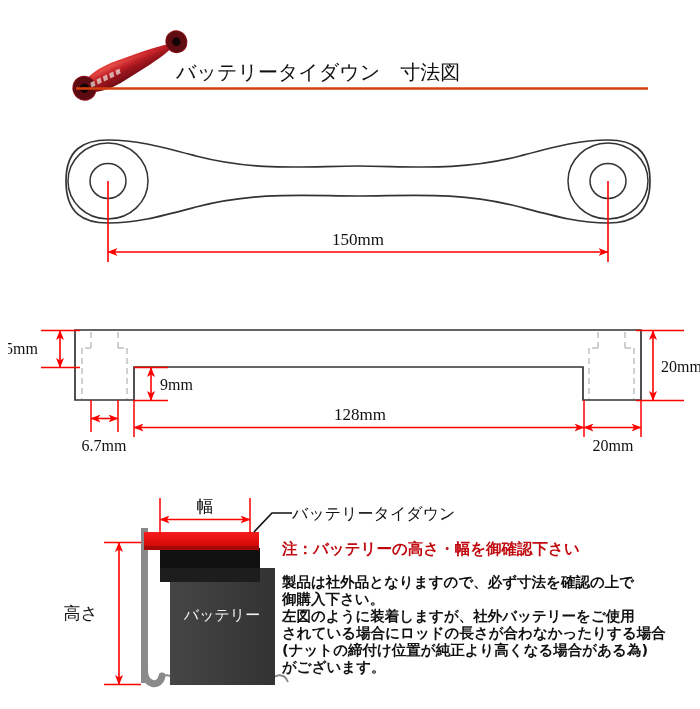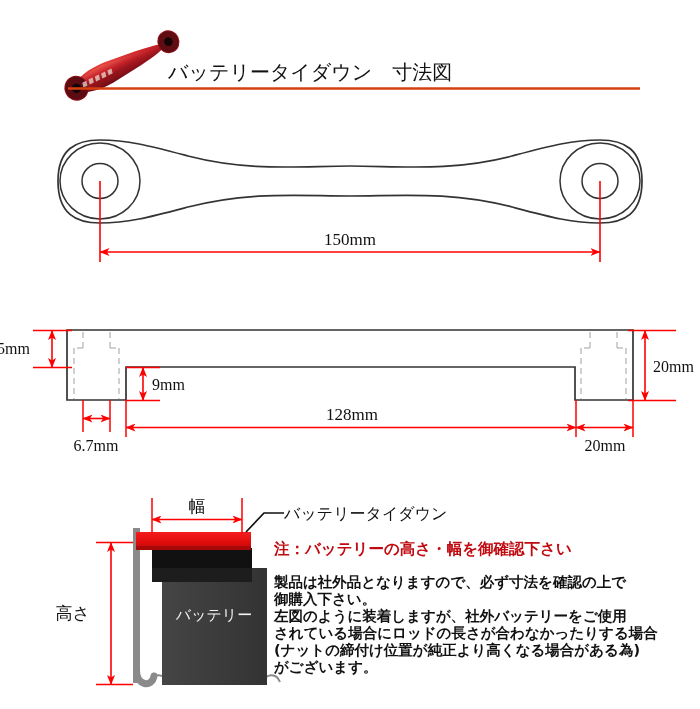--- a/index.html
+++ b/index.html
@@ -3,21 +3,21 @@
 <meta charset="utf-8">
 <style>
   html,body{margin:0;padding:0;}
   body{
     width:700px;height:709px;
     background:#ffffff;
     font-family:"Liberation Serif","DejaVu Serif",serif;
     overflow:hidden;
     position:relative;
   }
-  #root{position:absolute;left:0;top:0;width:620px;height:709px;}
+  #root{position:absolute;left:8px;top:0;width:620px;height:709px;}
   svg{display:block;}
   .dimtext{
     font-family:"Liberation Serif","DejaVu Serif",serif;
     fill:#111111;
   }
   .jp{
     font-family:"DejaVu Sans","Liberation Sans",sans-serif;
     fill:#111111;
   }
   .jpbold{

